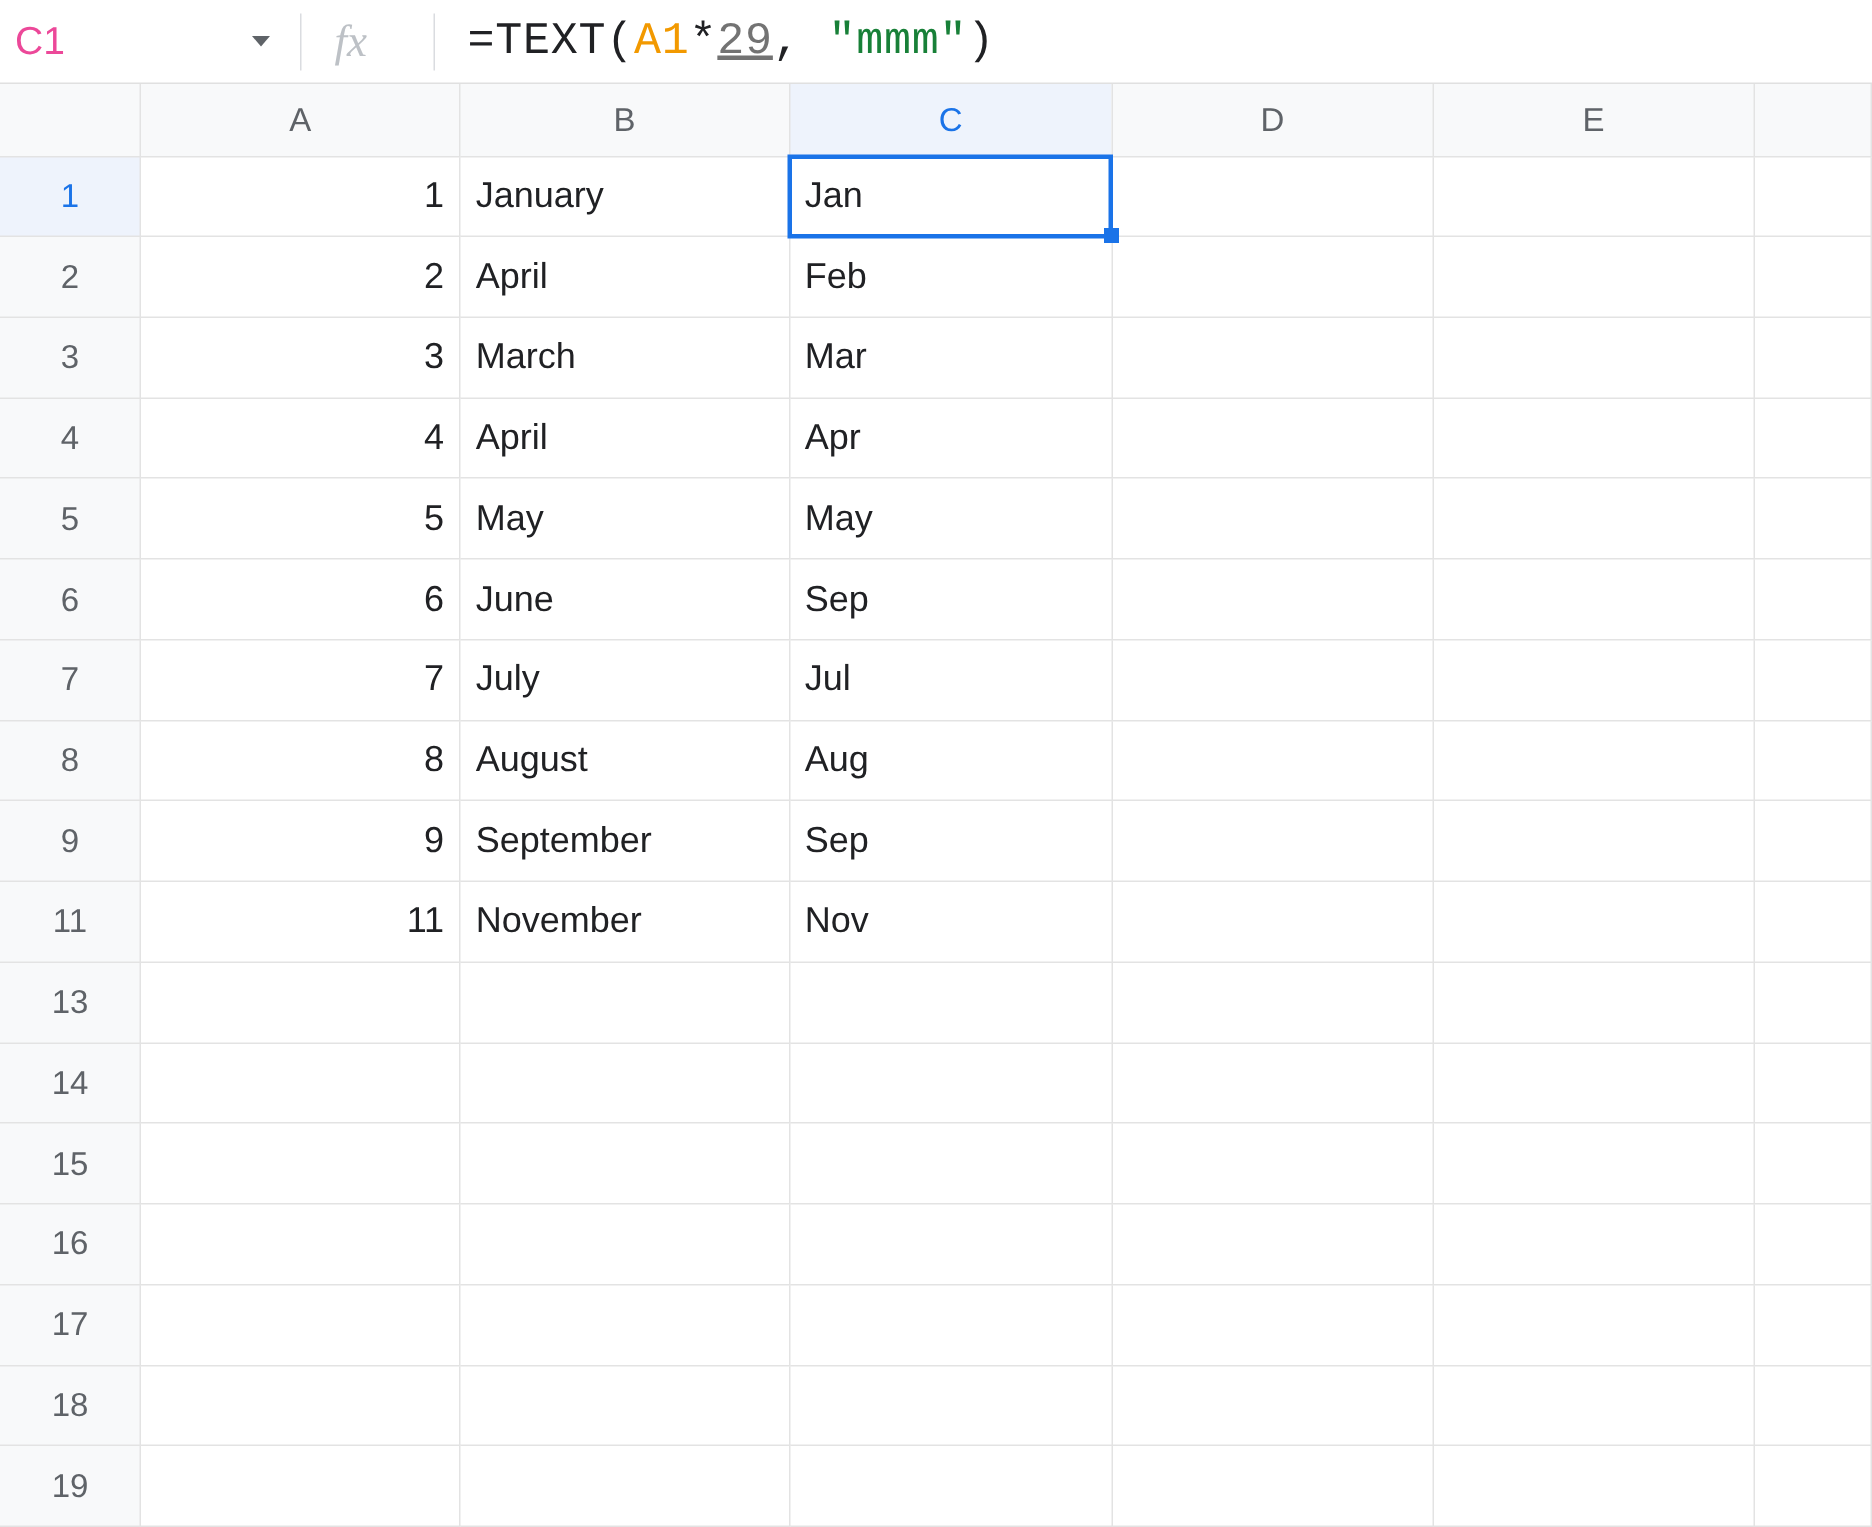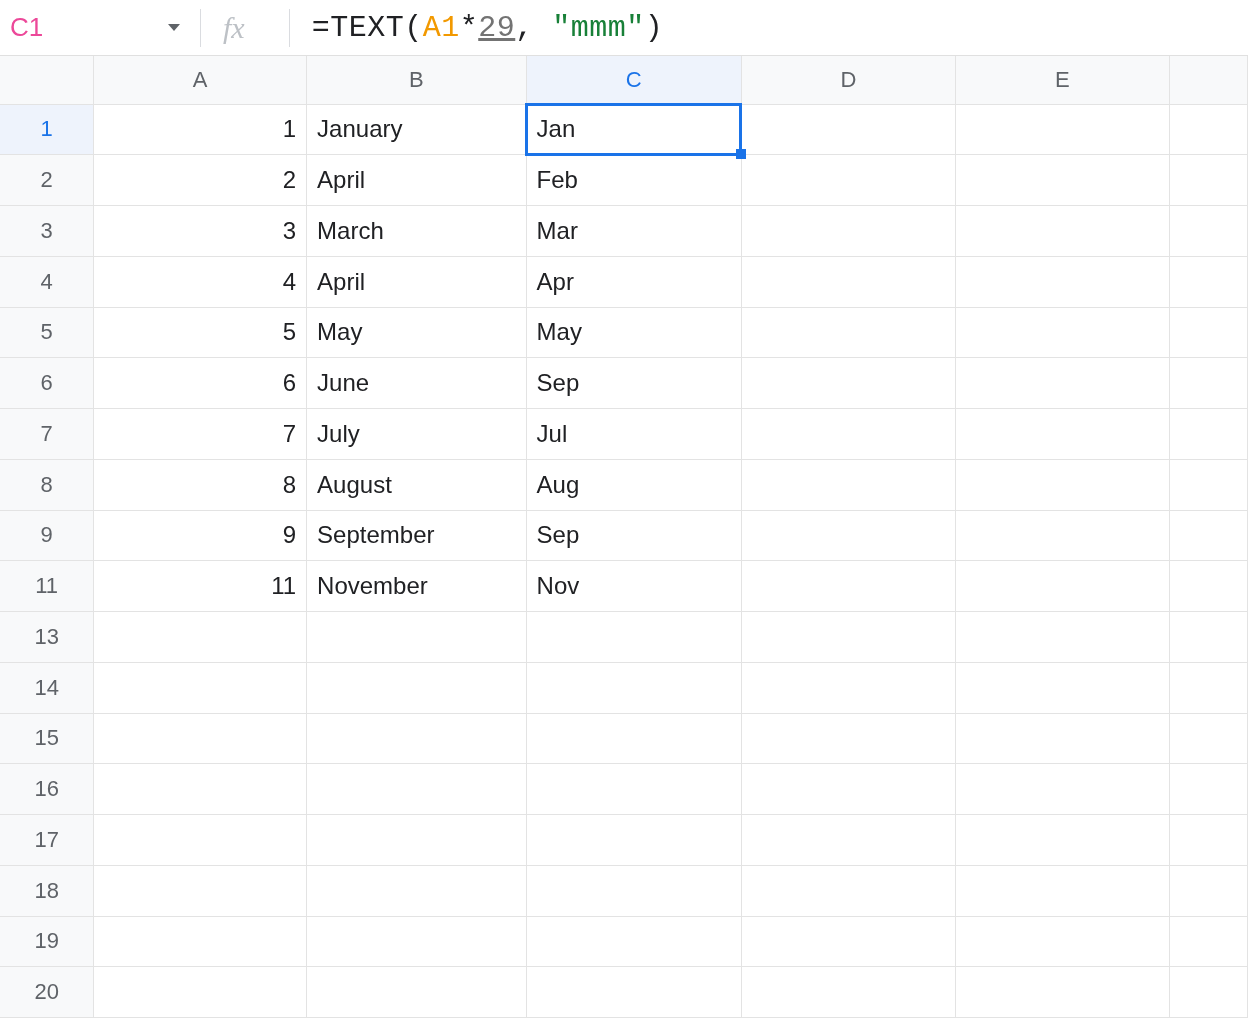--- a/index.html
+++ b/index.html
@@ -333,24 +333,15 @@
         </tr>
         <tr>
           <th class="row-h">19</th>
           <td class="cell col-A num"></td>
           <td class="cell col-B txt"></td>
           <td class="cell col-C txt"></td>
           <td class="cell col-D txt"></td>
           <td class="cell col-E txt"></td>
           <td class="cell col-F txt"></td>
         </tr>
-        <tr>
-          <th class="row-h">20</th>
-          <td class="cell col-A num"></td>
-          <td class="cell col-B txt"></td>
-          <td class="cell col-C txt"></td>
-          <td class="cell col-D txt"></td>
-          <td class="cell col-E txt"></td>
-          <td class="cell col-F txt"></td>
-        </tr>
       </tbody>
   </table>
 </div>
 
 </body></html>

